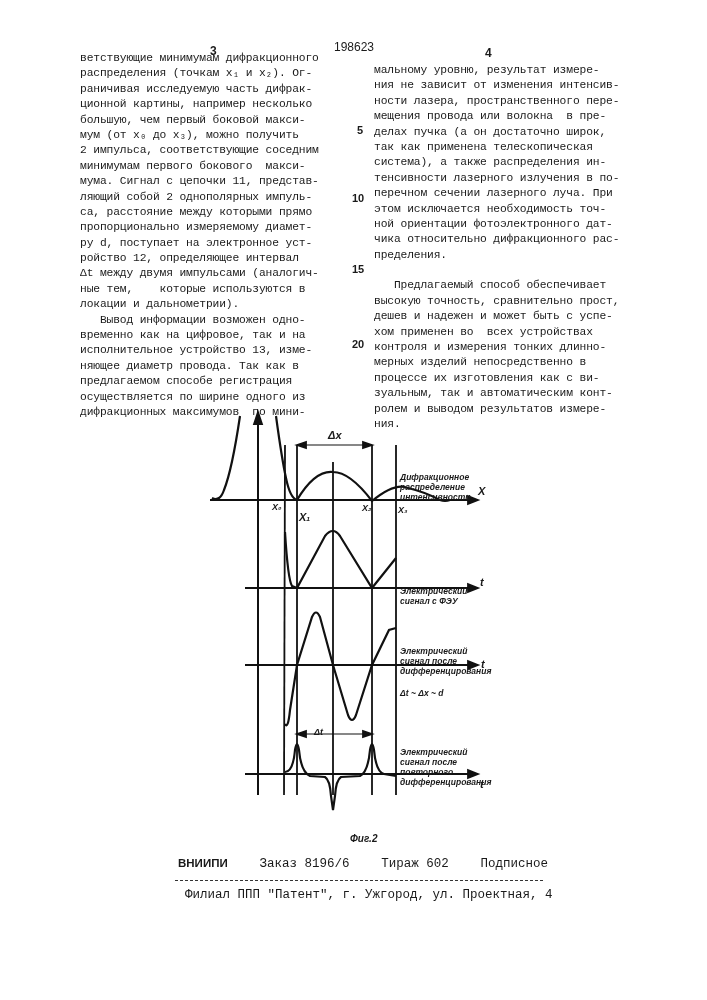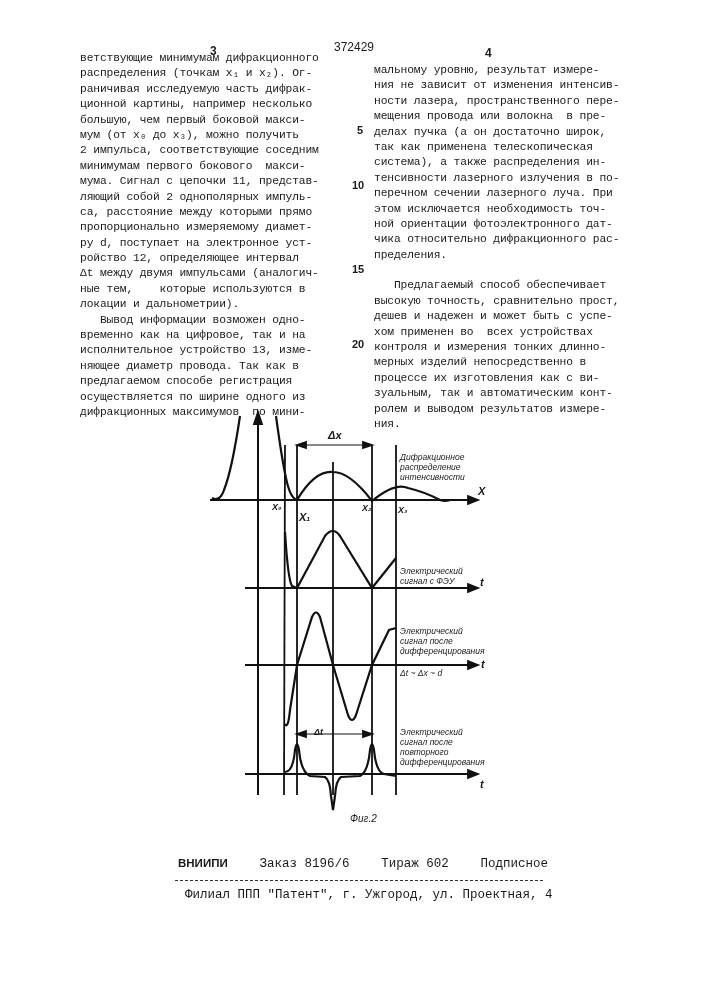--- a/index.html
+++ b/index.html
@@ -6,40 +6,40 @@
   body { width: 707px; height: 1000px; position: relative; overflow: hidden;
          font-family: "Liberation Mono", "DejaVu Sans Mono", monospace; color: #1a1a1a; }
   .col-num { position: absolute; font-family: "Liberation Sans", sans-serif; font-weight: bold; font-size: 12px; }
   .patent-no { position: absolute; top: 40px; left: 334px; font-family: "Liberation Sans", sans-serif; font-size: 12px; }
   .column { position: absolute; font-size: 11.3px; line-height: 15.4px; white-space: pre; letter-spacing: -0.15px; }
   .left-col { left: 80px; top: 51px; width: 262px; }
   .right-col { left: 374px; top: 63px; width: 280px; }
   .line { display: block; height: 15.4px; }
   .line-num { position: absolute; font-family: "Liberation Sans", sans-serif; font-weight: bold; font-size: 11px; }
   .figure { position: absolute; left: 200px; top: 400px; width: 330px; height: 440px; }
-  .fig-label { position: absolute; font-family: "Liberation Sans", sans-serif; font-style: italic; font-weight: normal; font-size: 8.5px; line-height: 10px; white-space: pre; }
+  .fig-label { position: absolute; font-family: "Liberation Sans", sans-serif; font-style: italic; font-weight: bold; font-size: 8.5px; line-height: 10px; white-space: pre; margin-top: 20px; }
   .axis-label { position: absolute; font-family: "Liberation Sans", sans-serif; font-style: italic; font-weight: bold; font-size: 11px; }
   .footer { position: absolute; left: 178px; font-size: 12.5px; white-space: pre; text-align: center; }
   .footer-row1 { top: 857px; width: 370px; display: flex; justify-content: space-between; }
   .footer-sep { position: absolute; top: 880px; left: 175px; width: 368px; border-top: 1.5px dashed #333; }
   .footer-row2 { top: 888px; left: 185px; }
   .bold { font-weight: bold; }
 </style>
 </head>
 <body>
 
 <div class="col-num" style="left:210px; top:44px;">3</div>
-<div class="patent-no">372429</div>
+<div class="patent-no">198623</div>
 <div class="col-num" style="left:485px; top:46px;">4</div>
 
 <div class="column left-col" id="left-col"><span class="line">ветствующие минимумам дифракционного</span><span class="line">распределения (точкам x₁ и x₂). Ог-</span><span class="line">раничивая исследуемую часть дифрак-</span><span class="line">ционной картины, например несколько</span><span class="line">большую, чем первый боковой макси-</span><span class="line">мум (от x₀ до x₃), можно получить</span><span class="line">2 импульса, соответствующие соседним</span><span class="line">минимумам первого бокового  макси-</span><span class="line">мума. Сигнал с цепочки 11, представ-</span><span class="line">ляющий собой 2 однополярных импуль-</span><span class="line">са, расстояние между которыми прямо</span><span class="line">пропорционально измеряемому диамет-</span><span class="line">ру d, поступает на электронное уст-</span><span class="line">ройство 12, определяющее интервал</span><span class="line">Δt между двумя импульсами (аналогич-</span><span class="line">ные тем,    которые используются в</span><span class="line">локации и дальнометрии).</span><span class="line">   Вывод информации возможен одно-</span><span class="line">временно как на цифровое, так и на</span><span class="line">исполнительное устройство 13, изме-</span><span class="line">няющее диаметр провода. Так как в</span><span class="line">предлагаемом способе регистрация</span><span class="line">осуществляется по ширине одного из</span><span class="line">дифракционных максимумов  по мини-</span></div>
 <div class="column right-col" id="right-col"><span class="line">мальному уровню, результат измере-</span><span class="line">ния не зависит от изменения интенсив-</span><span class="line">ности лазера, пространственного пере-</span><span class="line">мещения провода или волокна  в пре-</span><span class="line">делах пучка (а он достаточно широк,</span><span class="line">так как применена телескопическая</span><span class="line">система), а также распределения ин-</span><span class="line">тенсивности лазерного излучения в по-</span><span class="line">перечном сечении лазерного луча. При</span><span class="line">этом исключается необходимость точ-</span><span class="line">ной ориентации фотоэлектронного дат-</span><span class="line">чика относительно дифракционного рас-</span><span class="line">пределения.</span><span class="line"></span><span class="line">   Предлагаемый способ обеспечивает</span><span class="line">высокую точность, сравнительно прост,</span><span class="line">дешев и надежен и может быть с успе-</span><span class="line">хом применен во  всех устройствах</span><span class="line">контроля и измерения тонких длинно-</span><span class="line">мерных изделий непосредственно в</span><span class="line">процессе их изготовления как с ви-</span><span class="line">зуальным, так и автоматическим конт-</span><span class="line">ролем и выводом результатов измере-</span><span class="line">ния.</span></div>
 
 <div class="line-num" style="left:357px; top:124px;">5</div>
-<div class="line-num" style="left:352px; top:179px;">10</div>
+<div class="line-num" style="left:352px; top:192px;">10</div>
 <div class="line-num" style="left:352px; top:263px;">15</div>
 <div class="line-num" style="left:352px; top:338px;">20</div>
 
 <div class="figure">
   <svg width="330" height="440" viewBox="0 0 330 440">
     <g stroke="#111" fill="none" stroke-width="1.8">
 
       <line x1="58" y1="12" x2="58" y2="395" stroke-width="2"></line>
       <line x1="85" y1="45" x2="84" y2="395"></line>
       <line x1="97" y1="45" x2="97" y2="395"></line>

